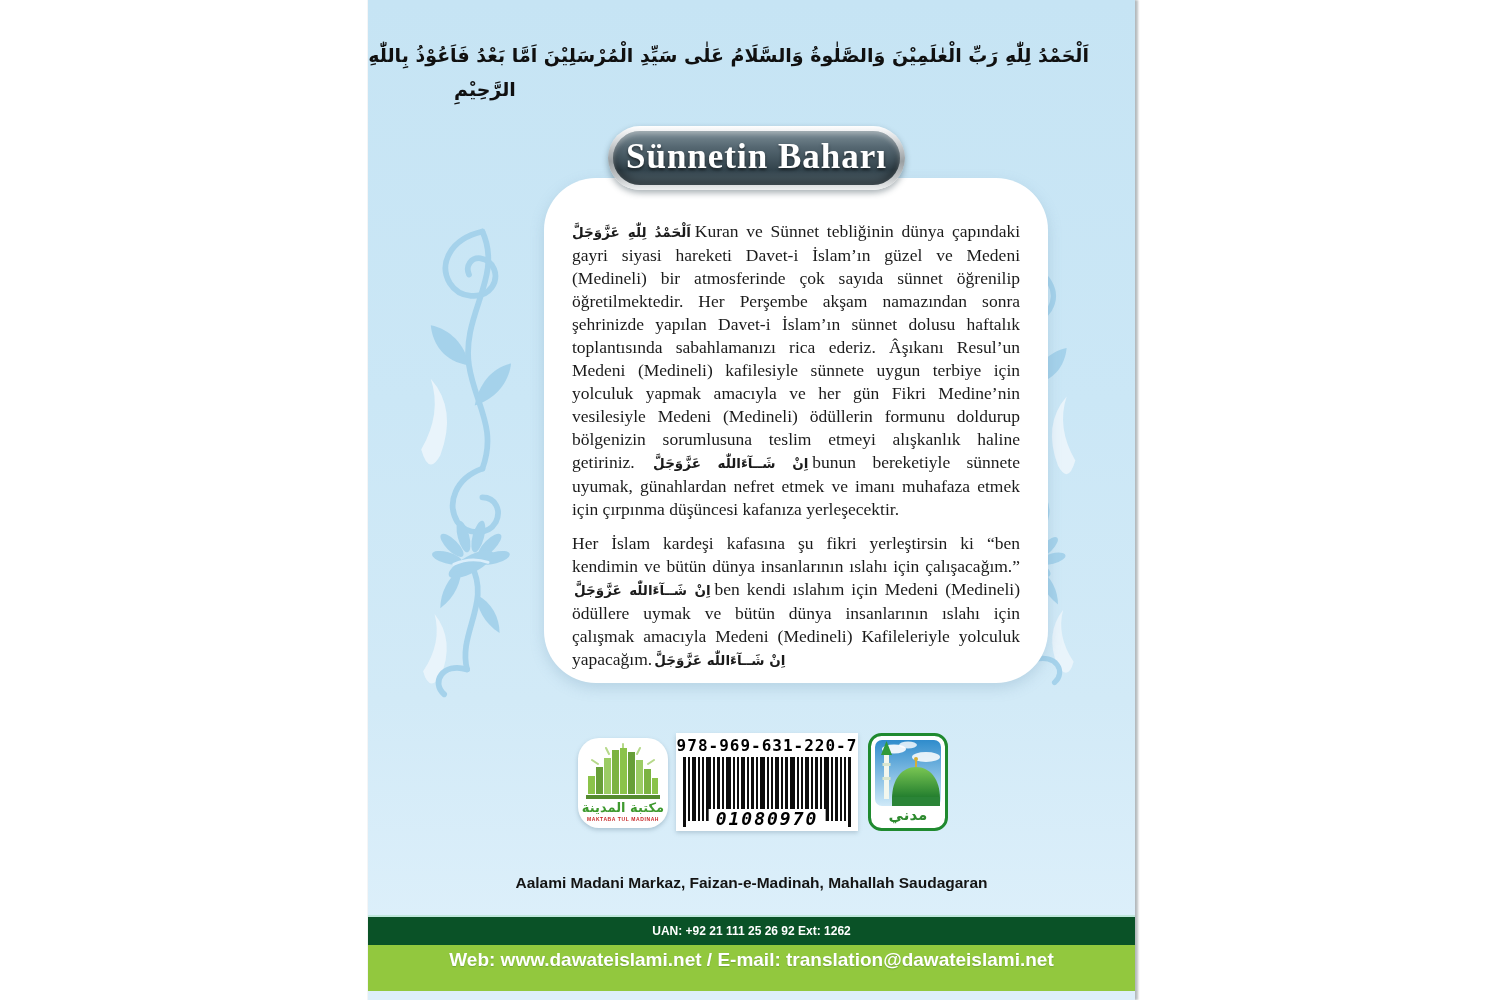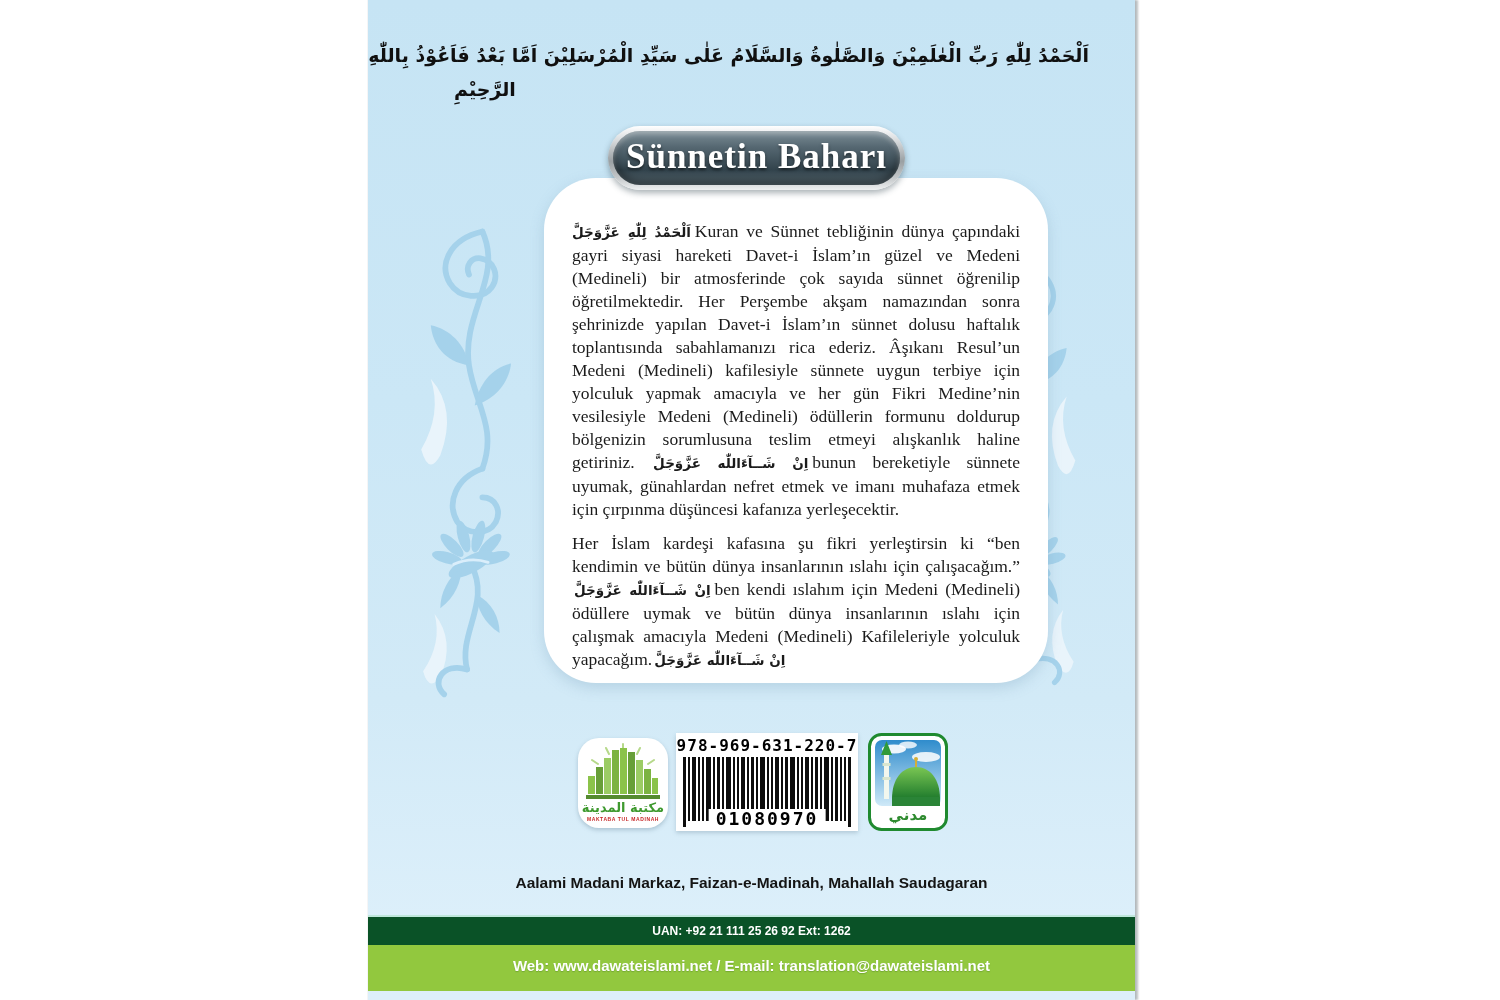--- a/index.html
+++ b/index.html
@@ -71,21 +71,21 @@
   }
   .barcode-box {
     position:absolute; z-index:2; left:308px; top:733px; width:182px; height:98px;
     background:#ffffff; box-shadow:0 2px 4px rgba(90,120,140,.3);
     display:flex; flex-direction:column; align-items:center; padding-top:3px;
   }
   .isbn-text {
     font-family:"DejaVu Sans Mono", monospace; font-size:16px; font-weight:bold;
     color:#000; letter-spacing:1px; line-height:20px; white-space:nowrap;
   }
-  .bars-wrap { position:relative; width:168px; height:70px; margin-top:1px; }
+  .bars-wrap { position:relative; width:168px; height:70px; margin-top:1px;font-style:italic; }
   .barcode-number {
     position:absolute; left:50%; bottom:-2px; transform:translateX(-50%);
     background:#ffffff; padding:0 7px;
     font-family:"DejaVu Sans Mono", monospace; font-size:18px; font-weight:bold;
     color:#000; letter-spacing:2px; line-height:20px; white-space:nowrap;
   }
   .madani-logo { position:absolute; z-index:2; left:500px; top:733px; width:80px; height:98px; }
   
   .address {
     position:absolute; z-index:2; left:0; top:872px; width:100%;
@@ -93,21 +93,21 @@
     font-weight:bold; font-size:15.5px; line-height:21px; color:#141414;
   }
   
   .bar { position:absolute; left:0; width:100%; text-align:center; z-index:2;
          font-family:"Liberation Sans", sans-serif; font-weight:bold; color:#ffffff; }
   .bar-dark {
     top:915px; height:30px; background:#0a5227; line-height:29px; font-size:12px;
     border-top:2px solid #bfe7db; letter-spacing:0px;
   }
   .bar-light {
-    top:945px; height:46px; background:#92c83e; font-size:15px; padding-top:12px;
+    top:945px; height:46px; background:#92c83e; font-size:19px; padding-top:4px;
     text-shadow:0 1px 1px rgba(60,110,30,.35);
   }
 </style>
 </head>
 <body>
 
 <div class="canvas">
   <div class="page">
 
     <div class="arabic-header">

